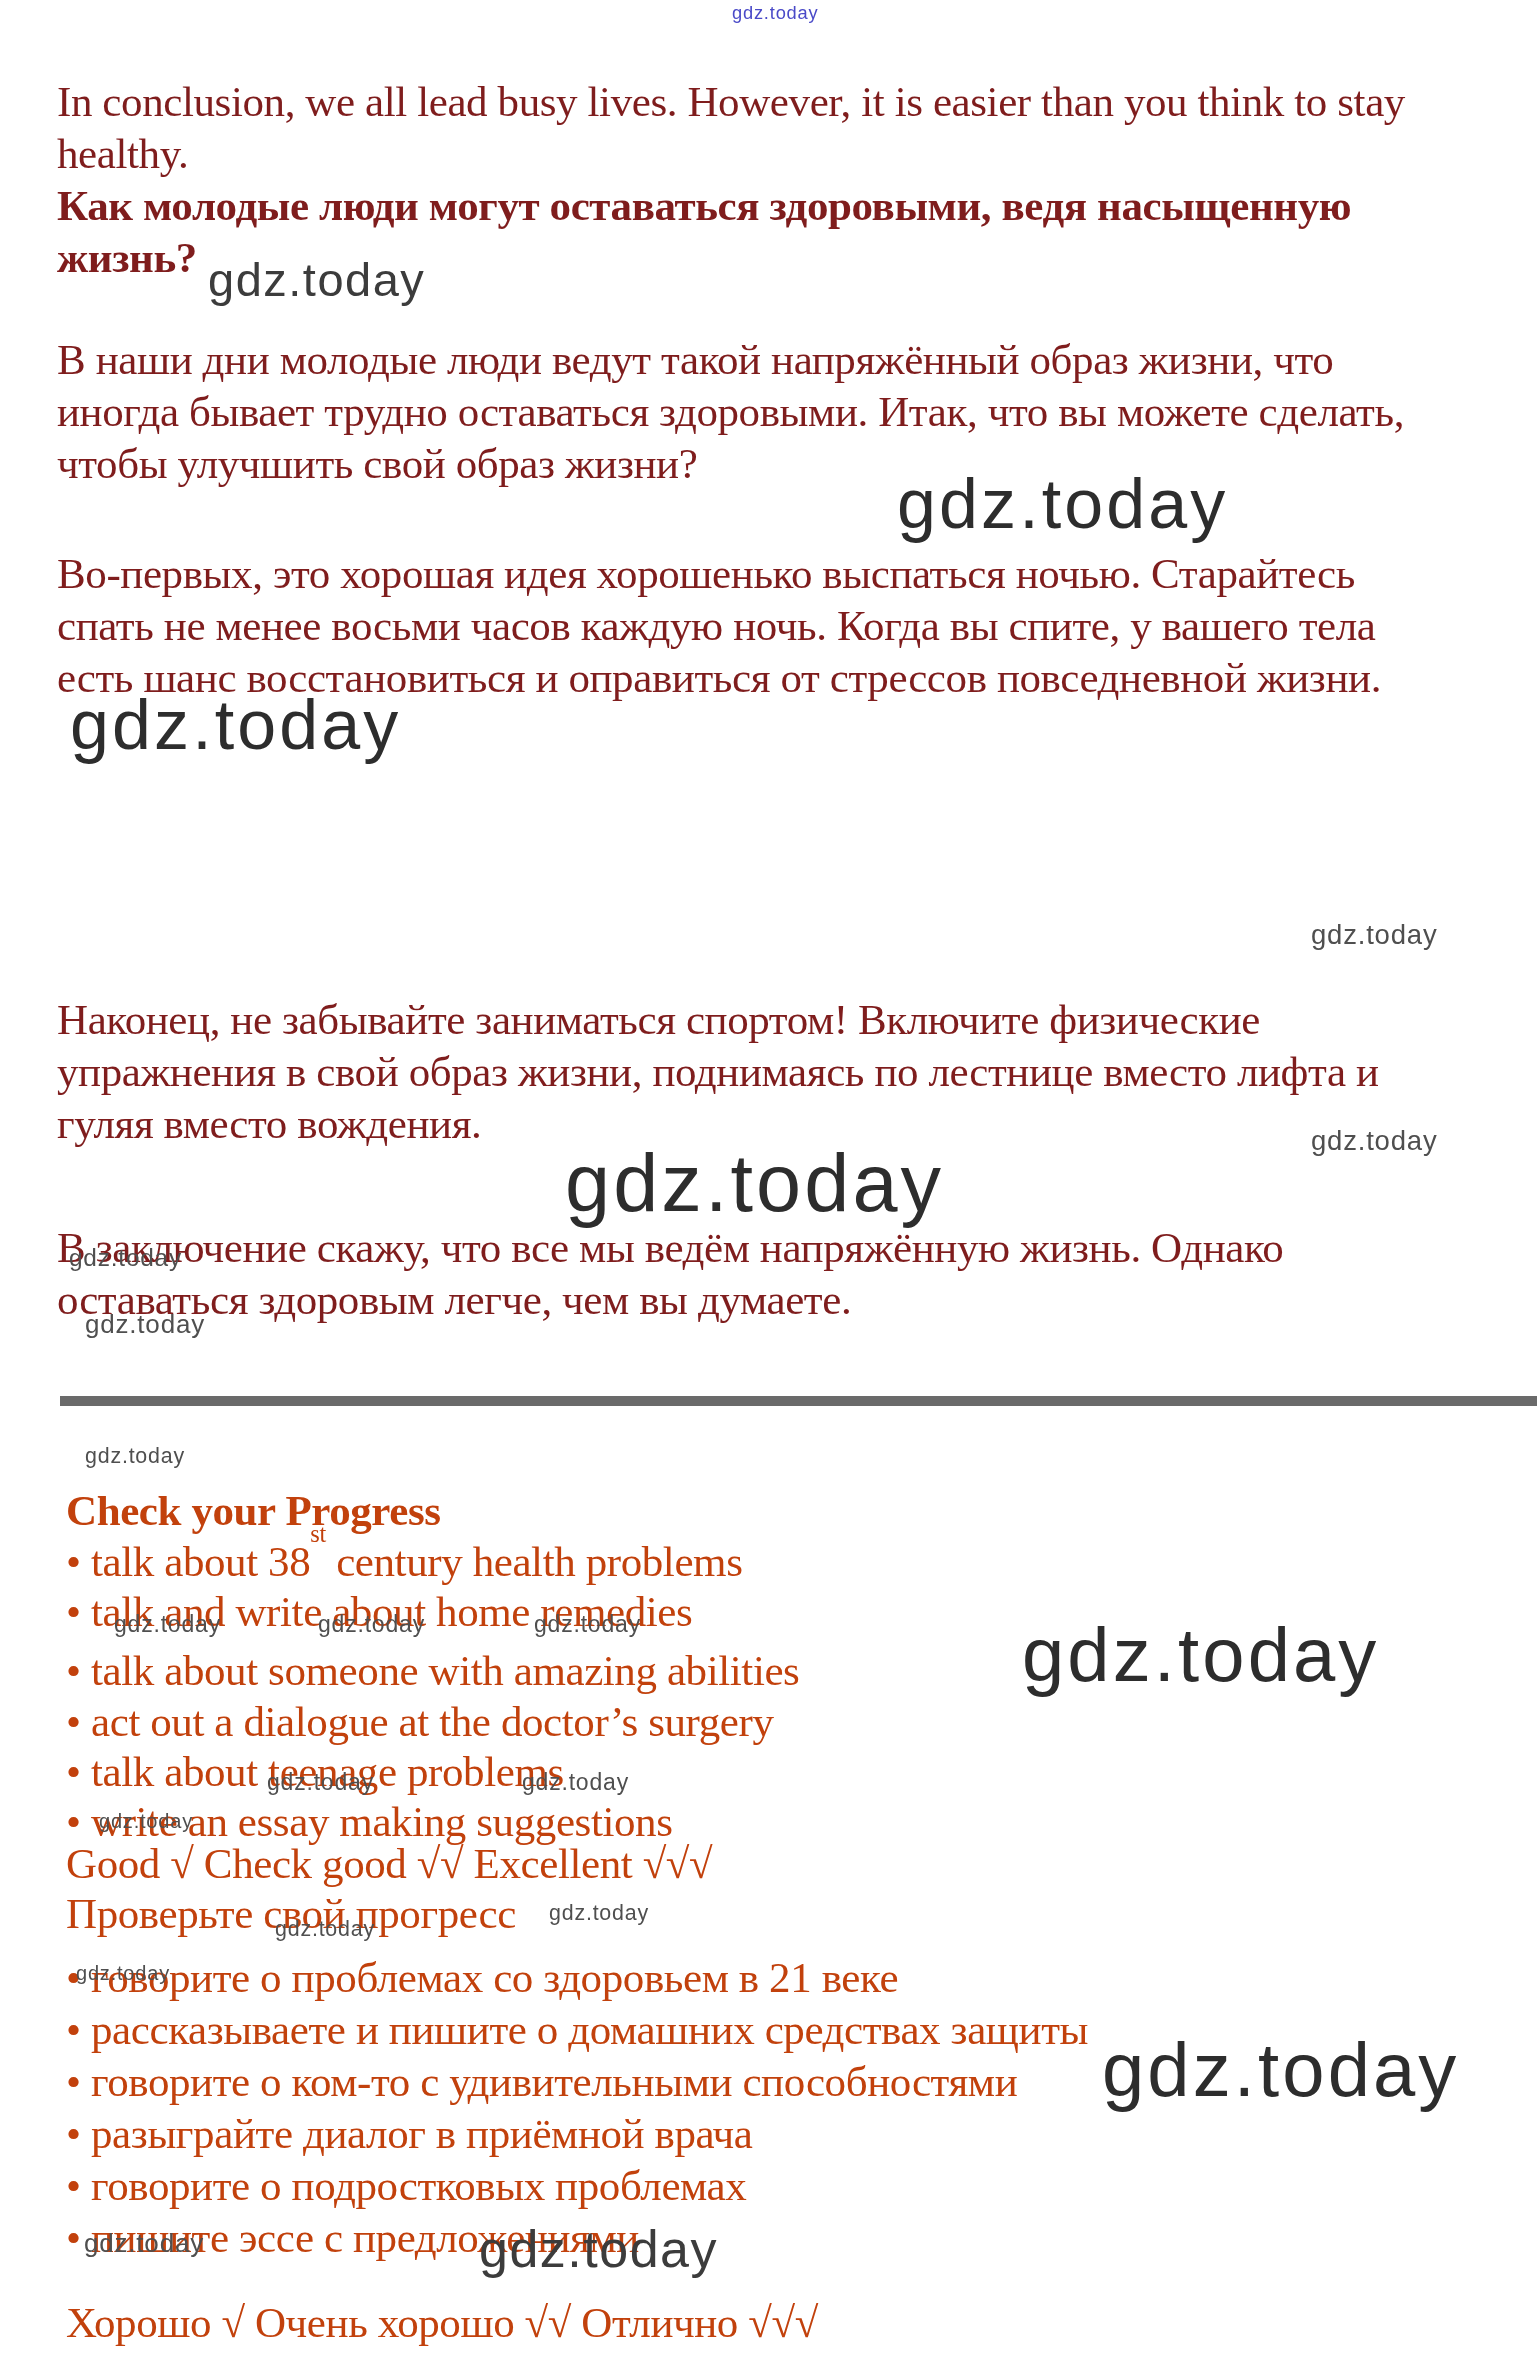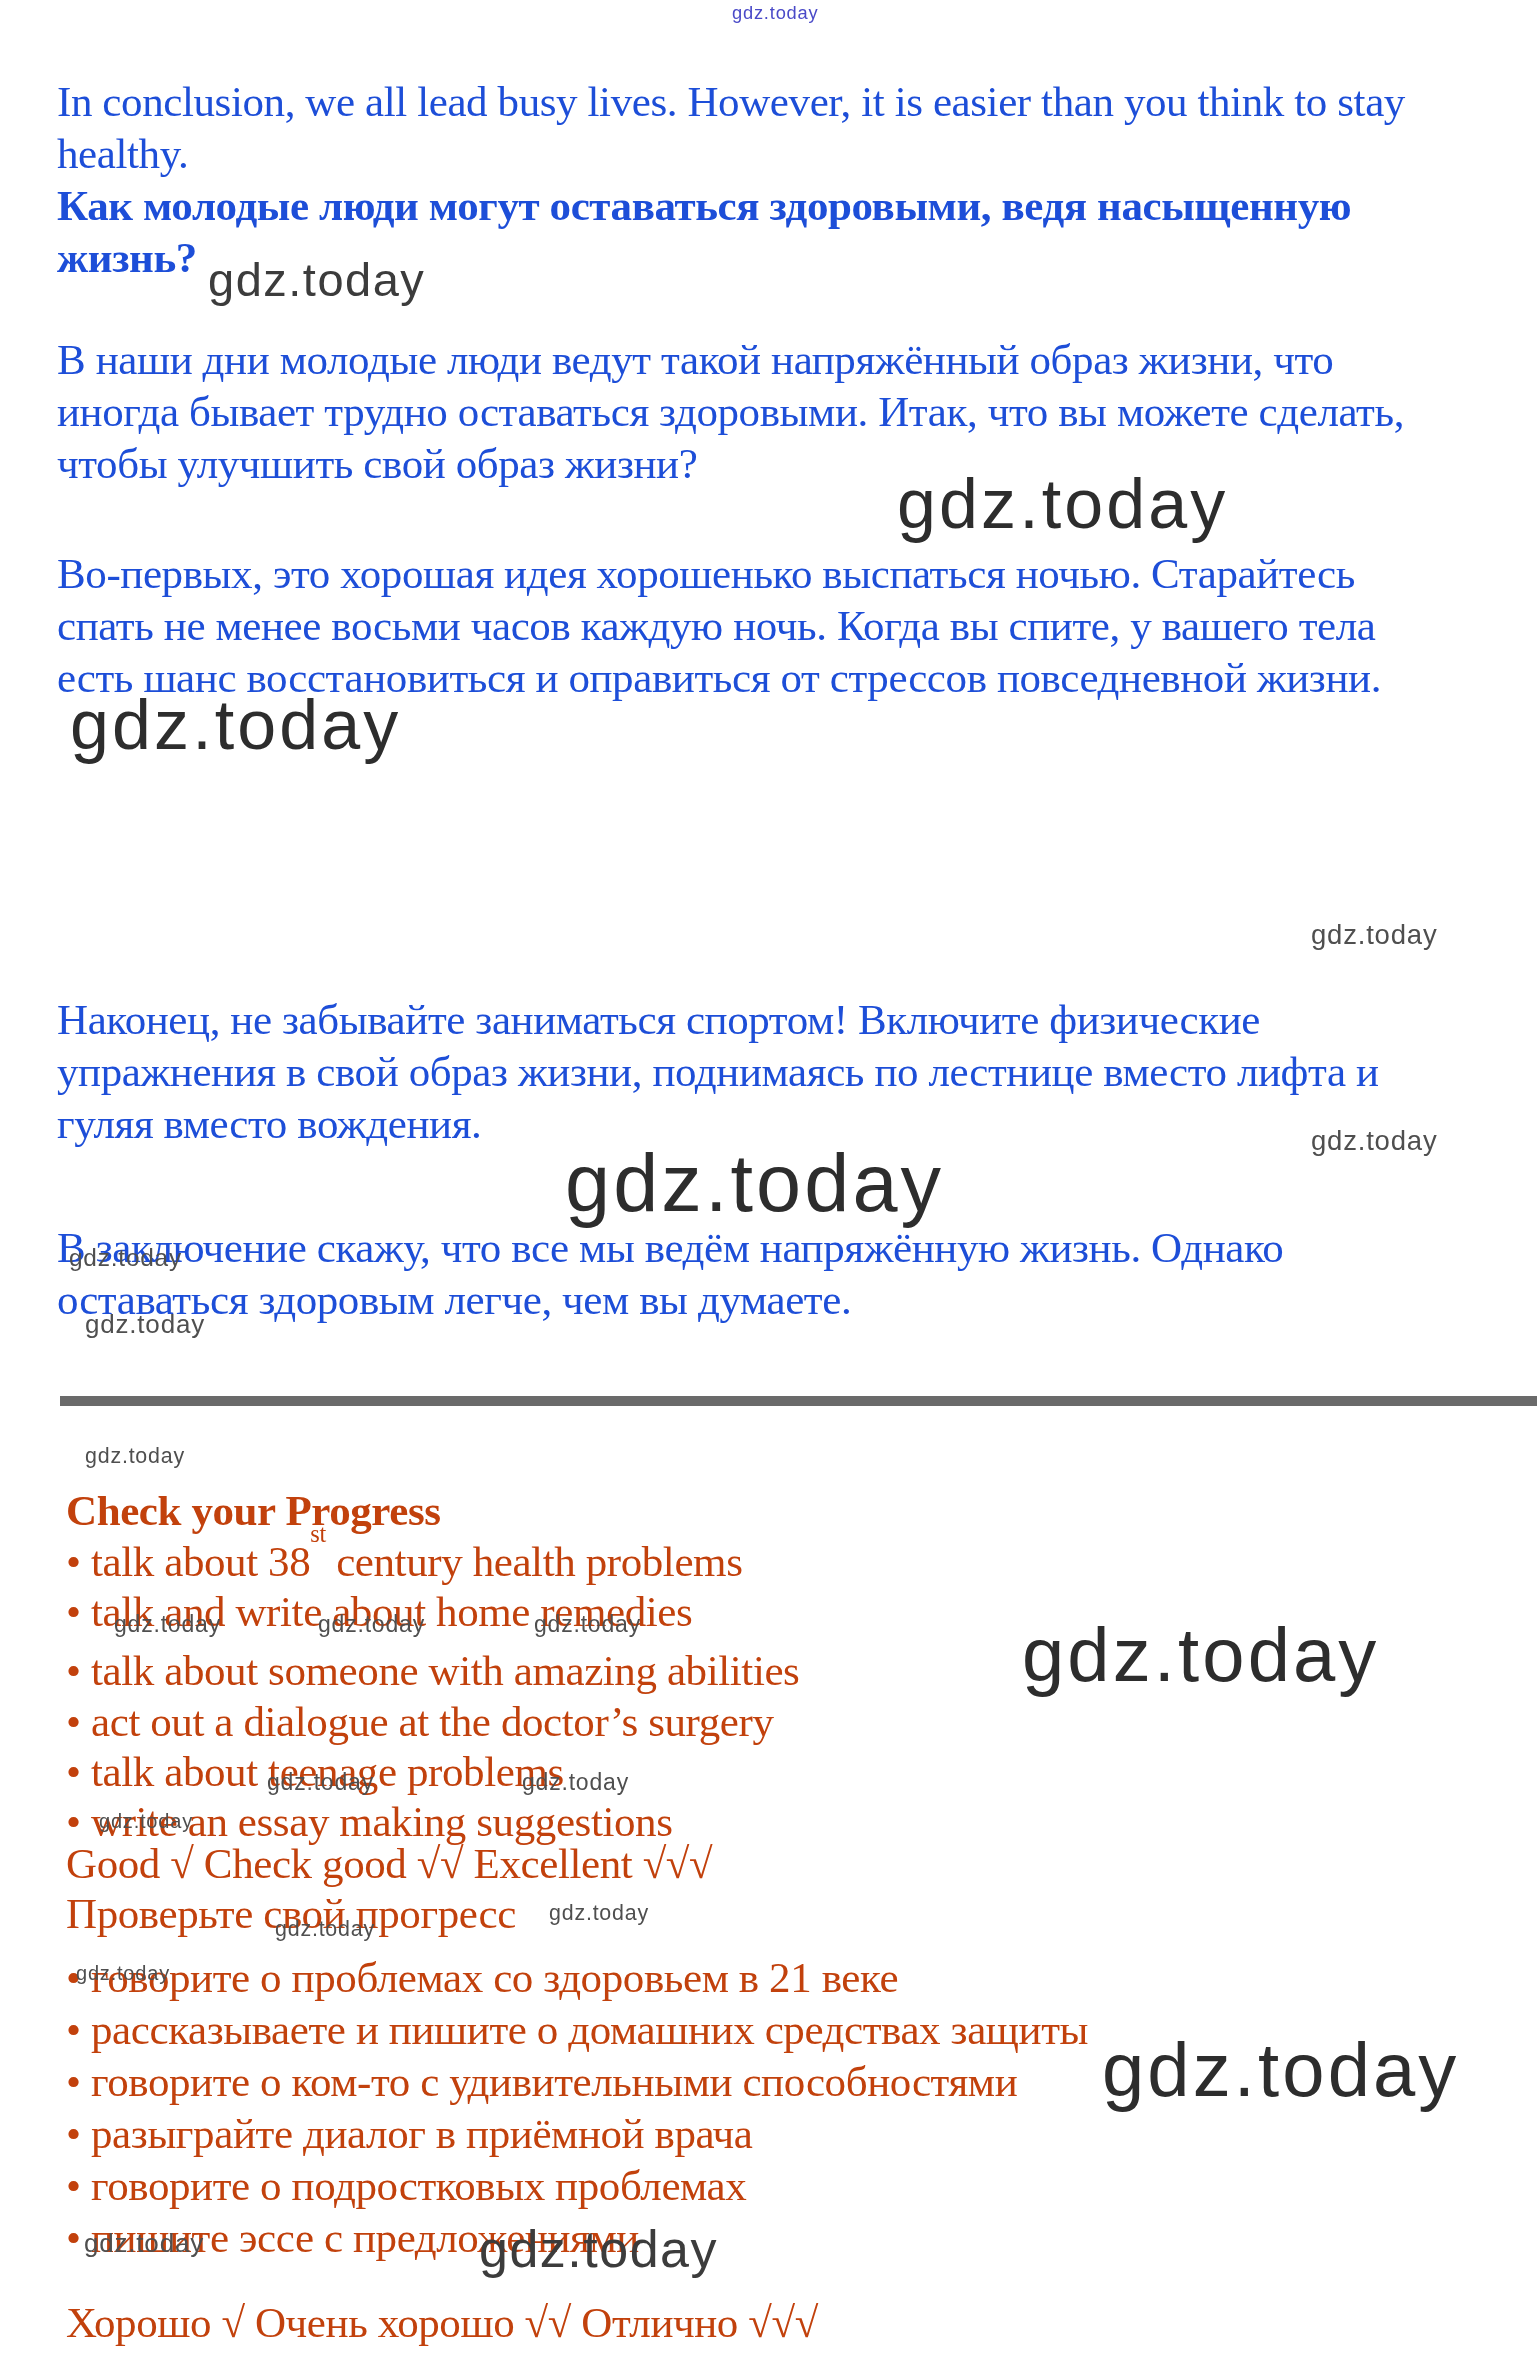--- a/index.html
+++ b/index.html
@@ -12,21 +12,21 @@
     position: absolute; left: 0; top: 0;
     width: 1537px; height: 2377px;
     font-family: "Liberation Serif", serif;
     color: #060606;
   }
   .body-text {
     position: absolute; left: 57px; margin: 0;
     font-size: 43px; line-height: 52px;
     letter-spacing: -0.4px;
     white-space: pre;
-    color: #1d4ed8;
+    color: #7f1d1d;
   }
   .bold { font-weight: bold; }
   .check-heading {
     font-size: 44px; line-height: 50px; font-weight: bold;
   }
   .line {
     position: absolute; left: 57px; margin: 9px;
     font-size: 43px; line-height: 50px;
     letter-spacing: -0.4px;
     white-space: pre;

